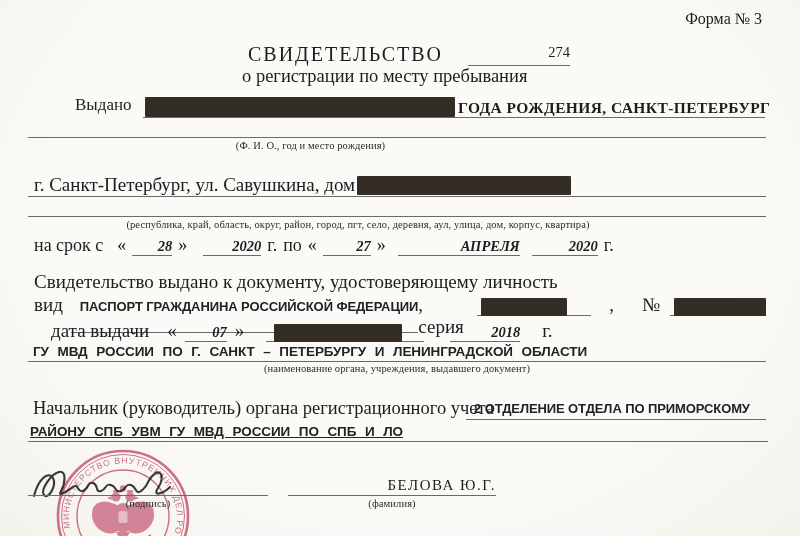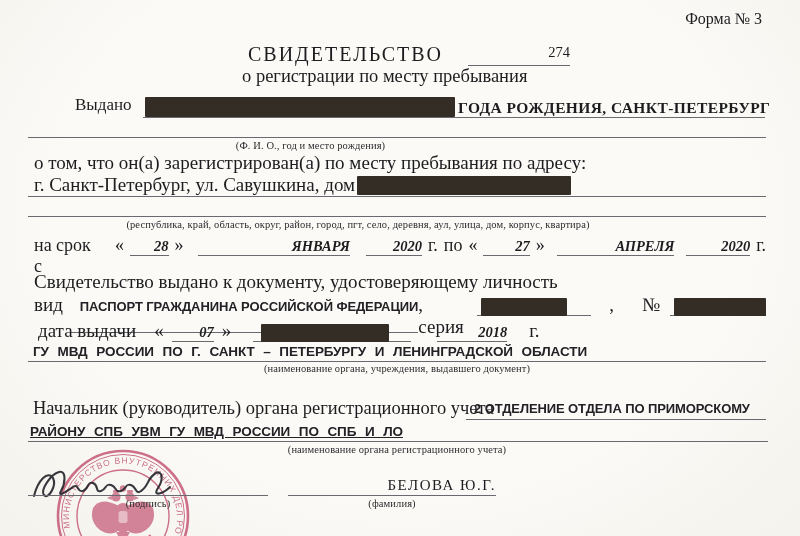--- a/index.html
+++ b/index.html
@@ -34,37 +34,35 @@
   <div class="abs" style="top:66px;left:242px;font-size:18.5px;">о регистрации по месту пребывания</div>
 
   <div class="abs" style="top:95px;left:75px;font-size:17px;">Выдано</div>
   <span class="redact abs" style="left:145px;top:97px;width:310px;height:20px;"></span>
   <div class="abs boldserif" style="top:99px;left:458px;font-size:15.5px;letter-spacing:0.4px;">ГОДА РОЖДЕНИЯ, САНКТ-ПЕТЕРБУРГ</div>
   <div class="rule" style="top:117px;left:143px;width:622px;"></div>
 
   <div class="rule" style="top:137px;left:28px;width:738px;"></div>
   <div class="caption" style="top:140px;left:28px;width:565px;">(Ф. И. О., год и место рождения)</div>
 
-  <div class="abs" style="top:152px;left:34px;font-size:19px;">о том, что он(а) зарегистрирован(а) по месту пребывания по адресу:</div>
 
   <div class="abs flexrow" style="top:174px;left:34px;font-size:19px;">
     <span>г. Санкт-Петербург, ул. Савушкина, дом</span>
     <span class="redact" style="width:214px;height:19px;margin-left:2px;align-self:center;"></span>
   </div>
   <div class="rule" style="top:196px;left:28px;width:738px;"></div>
 
   <div class="rule" style="top:216px;left:28px;width:738px;"></div>
   <div class="caption" style="top:219px;left:28px;width:660px;">(республика, край, область, округ, район, город, пгт, село, деревня, аул, улица, дом, корпус, квартира)</div>
 
   <div class="abs flexrow" style="top:235px;left:34px;width:732px;font-size:18px;gap:6px;">
     <span>на срок с</span>
     <span style="margin-left:8px;">«</span>
     <span class="u cellc val" style="width:40px;">28</span>
     <span>»</span>
-    <span class="u cellc val" style="width:158px;margin-left:8px;">ЯНВАРЯ</span>
     <span class="u cellc val" style="width:58px;margin-left:10px;">2020</span>
     <span>г.</span>
     <span style="">по</span>
     <span>«</span>
     <span class="u cellc val" style="width:48px;">27</span>
     <span>»</span>
     <span class="u cellc val" style="width:122px;margin-left:6px;">АПРЕЛЯ</span>
     <span class="u cellc val" style="width:66px;margin-left:6px;">2020</span>
     <span>г.</span>
   </div>
@@ -74,41 +72,40 @@
   <div class="abs flexrow" style="top:294px;left:34px;width:732px;font-size:19px;">
     <span>вид</span>
     <span class="u cellc cond" style="width:352px;margin-left:8px;padding-bottom:18px;">ПАСПОРТ ГРАЖДАНИНА РОССИЙСКОЙ ФЕДЕРАЦИИ</span>
     <span>, серия</span>
     <span class="u" style="width:116px;margin-left:4px;height:21px;"><span class="redact" style="width:86px;height:18px;margin-left:4px;"></span></span>
     <span style="margin-left:18px;">,</span>
     <span style="margin-left:28px;">№</span>
     <span class="u" style="flex:1;margin-left:10px;height:21px;"><span class="redact" style="width:92px;height:18px;margin-left:4px;"></span></span>
   </div>
 
-  <div class="abs flexrow" style="top:320px;left:38px;font-size:19px;gap:8px;">
+  <div class="abs flexrow" style="top:320px;left:51px;font-size:19px;gap:8px;">
     <span>дата выдачи</span>
     <span style="margin-left:10px;">«</span>
     <span class="u cellc val" style="width:42px;">07</span>
     <span>»</span>
     <span class="u" style="width:158px;margin-left:14px;height:21px;"><span class="redact" style="width:128px;height:18px;margin-left:8px;"></span></span>
     <span class="u cellc val" style="width:70px;margin-left:18px;">2018</span>
     <span style="margin-left:14px;">г.</span>
   </div>
 
   <div class="abs cond" style="top:344px;left:33px;font-size:13.5px;word-spacing:5px;">ГУ МВД РОССИИ ПО Г. САНКТ – ПЕТЕРБУРГУ И ЛЕНИНГРАДСКОЙ ОБЛАСТИ</div>
   <div class="rule" style="top:361px;left:28px;width:738px;"></div>
   <div class="caption" style="top:363px;left:28px;width:738px;">(наименование органа, учреждения, выдавшего документ)</div>
 
   <div class="abs" style="top:398px;left:33px;font-size:18.5px;">Начальник (руководитель) органа регистрационного учета</div>
   <div class="abs cond" style="top:401px;left:474px;font-size:13px;">2 ОТДЕЛЕНИЕ ОТДЕЛА  ПО ПРИМОРСКОМУ</div>
   <div class="rule" style="top:419px;left:466px;width:300px;"></div>
 
   <div class="abs cond" style="top:424px;left:30px;font-size:13.5px;word-spacing:5px;text-decoration:underline;">РАЙОНУ СПБ УВМ  ГУ  МВД РОССИИ  ПО СПБ  И  ЛО</div>
   <div class="rule" style="top:441px;left:28px;width:740px;"></div>
-  <div class="caption" style="top:444px;left:28px;width:738px;">(наименование органа регистрационного учета)</div>
 
   <div class="stamp-wrap">
     <svg width="150" height="150" viewBox="0 0 150 150" style="filter:blur(0.3px);opacity:0.88;">
       <g fill="none" stroke="currentColor">
         <circle cx="75" cy="72" r="65" stroke-width="2.6"></circle>
         <circle cx="75" cy="72" r="61.5" stroke-width="1"></circle>
         <circle cx="75" cy="72" r="46" stroke-width="1.4"></circle>
       </g>
       <defs>
         <path id="ringArc" d="M 23,88 A 54,54 0 1 1 127,88"></path>

